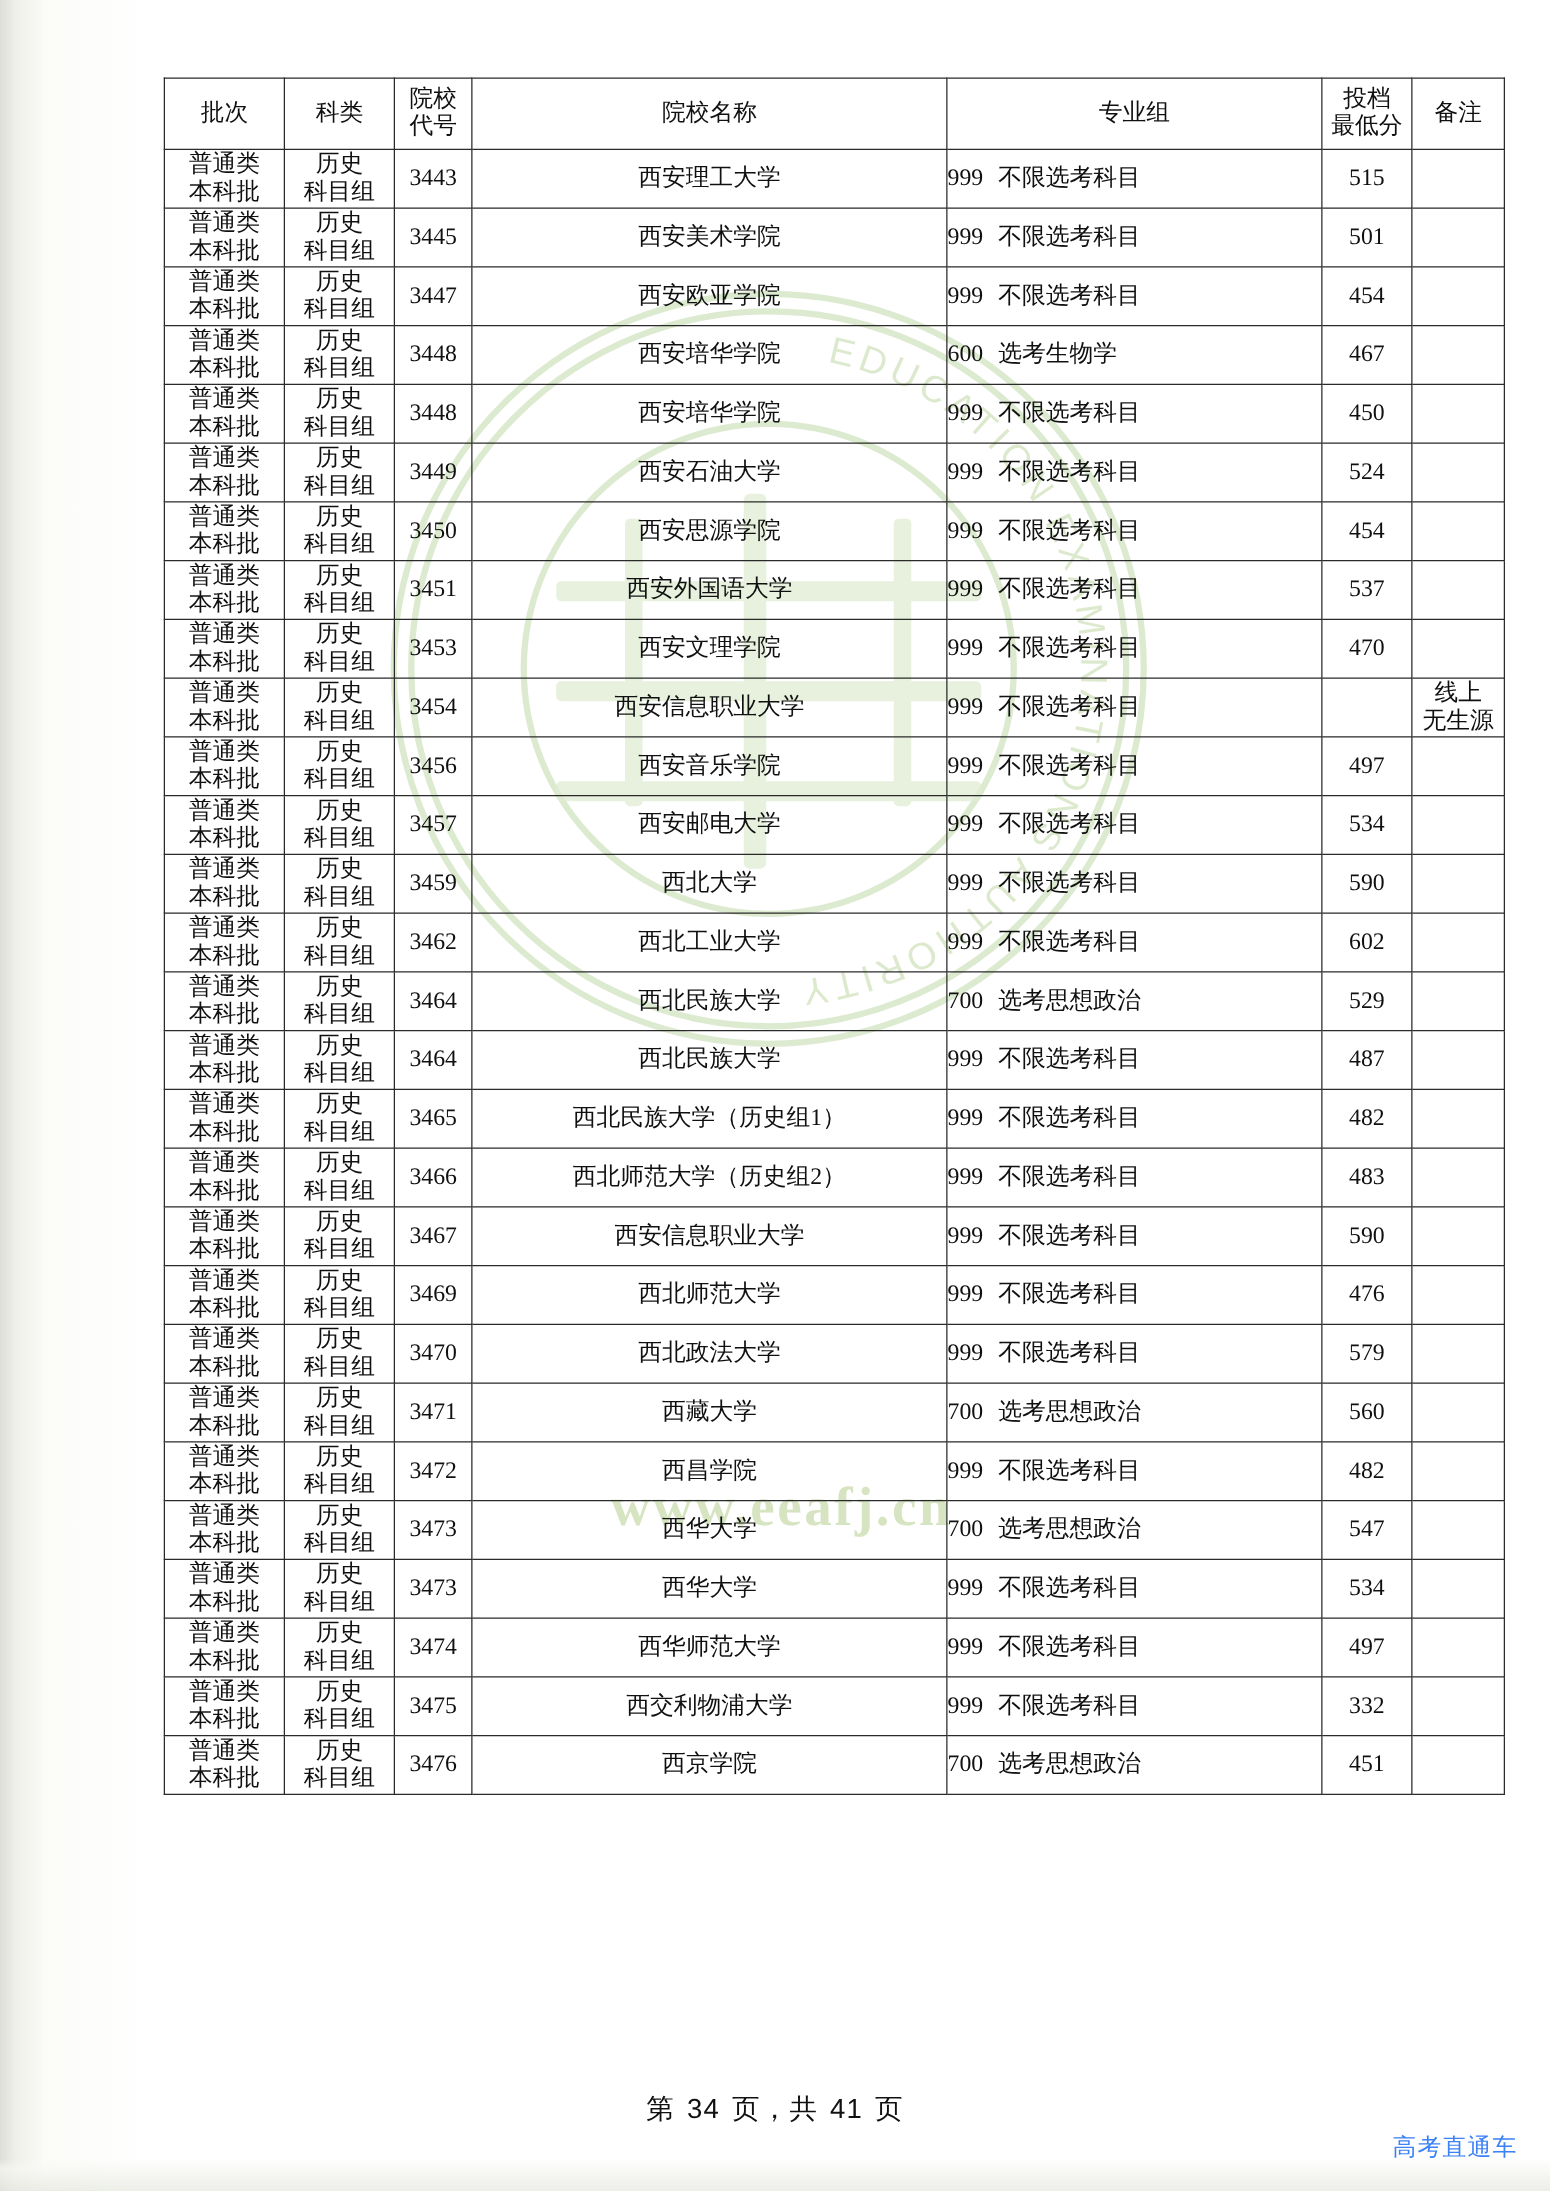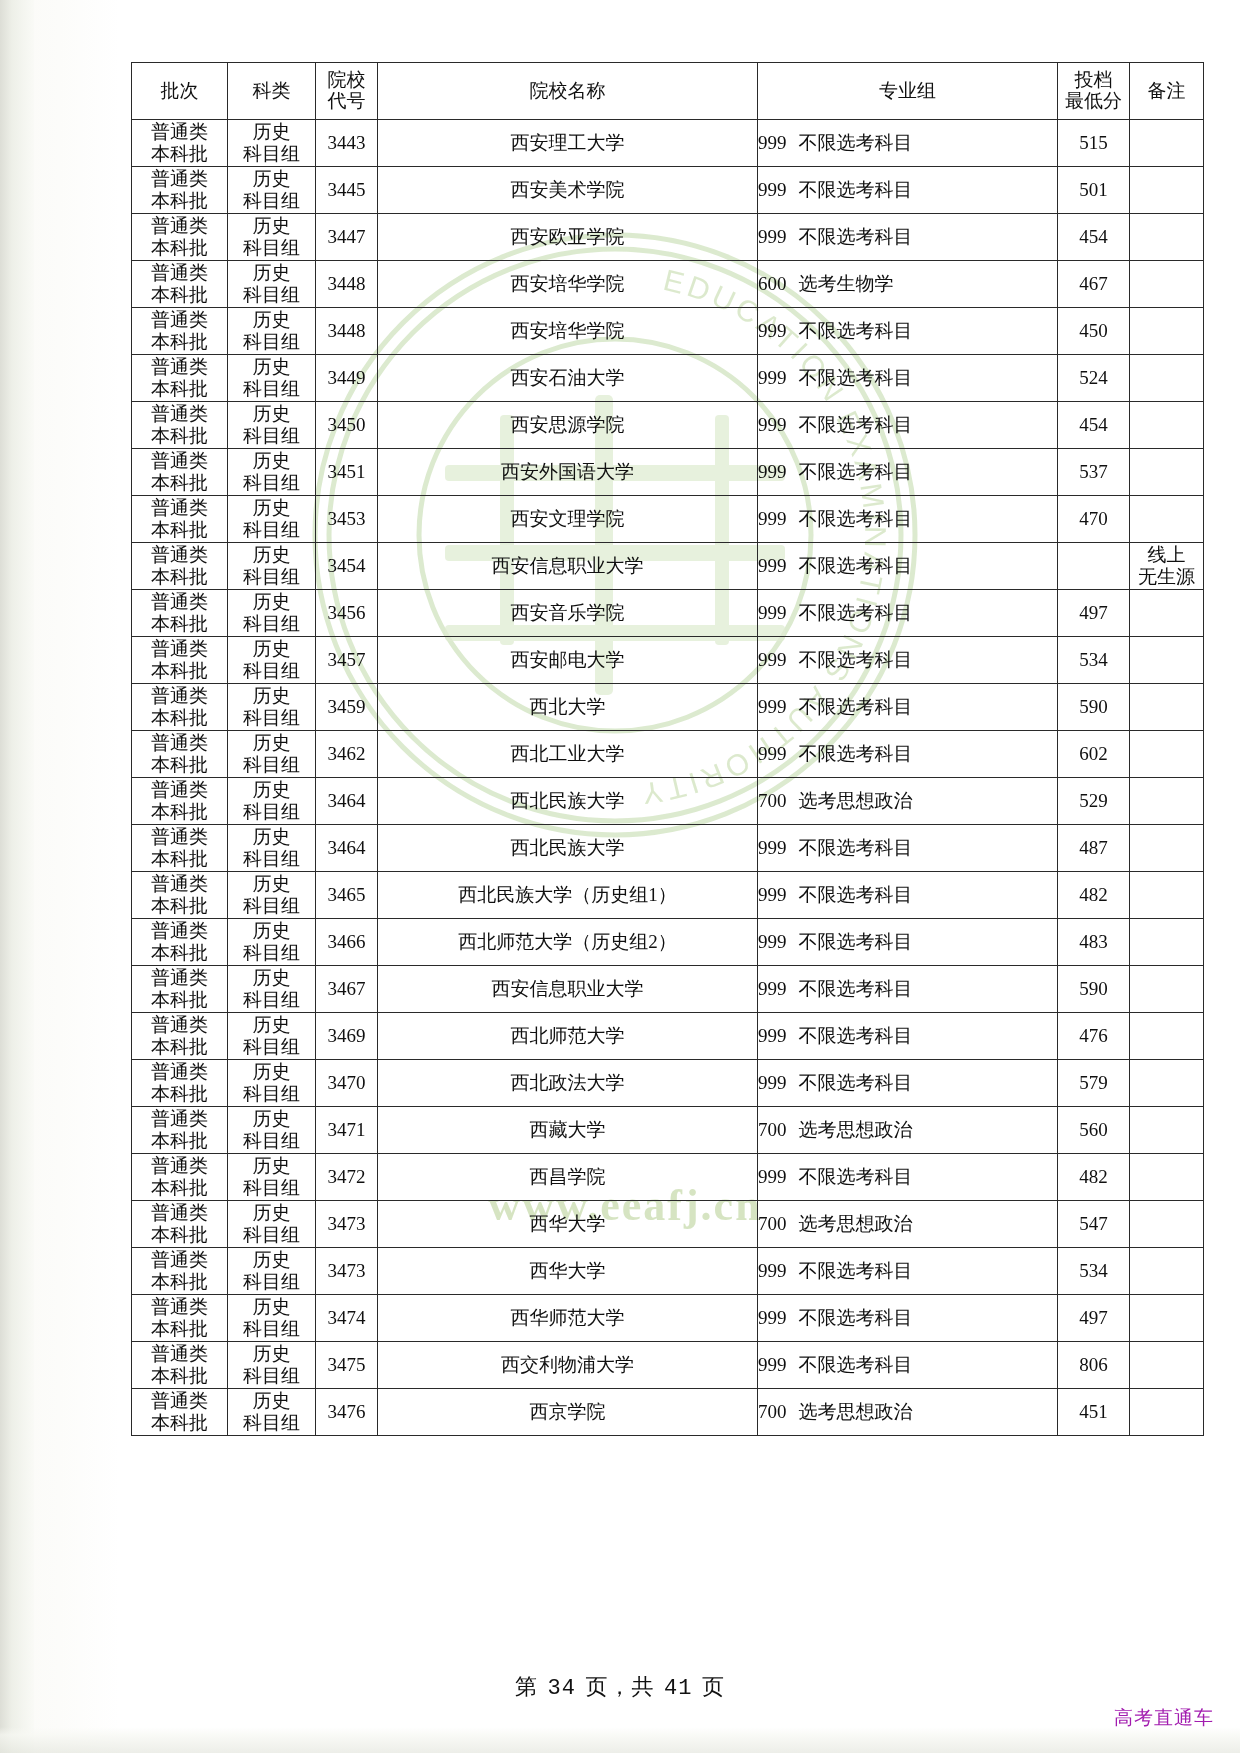--- a/index.html
+++ b/index.html
@@ -147,29 +147,29 @@
     position: absolute;
     left: 0;
     right: 0;
     top: 1672px;
     text-align: center;
     font-size: 22px;
     color: #111;
     letter-spacing: 1px;
     z-index: 3;
   }
-  .footer .pnum { margin: 0 3px; font-family: Liberation Mono, monospace; }
+  .footer .pnum { margin: 0 3px; font-family: Liberation Sans, sans-serif; }
 
   .brand {
     position: absolute;
     right: 26px;
     bottom: 22px;
     font-family: "Liberation Sans", sans-serif;
     font-size: 19px;
-    color: #a21caf;
+    color: #3b82f6;
     letter-spacing: 1px;
     z-index: 4;
   }
 </style>
 </head>
 <body>
 
 <div class="page">
   <div class="page-edge-left"></div>
   <div class="page-edge-bottom"></div>
@@ -705,21 +705,21 @@
             <div>普通类</div>
             <div>本科批</div>
           </td>
           <td class="c-subject">
             <div>历史</div>
             <div>科目组</div>
           </td>
           <td class="c-code"><span>3475</span></td>
           <td class="c-school"><span>西交利物浦大学</span></td>
           <td class="c-group"><span class="gcode">999</span><span>不限选考科目</span></td>
-          <td class="c-score"><span>806</span></td>
+          <td class="c-score"><span>332</span></td>
           <td class="c-note">
             <div></div>
             <div></div>
           </td>
         </tr>
         <tr>
           <td class="c-batch">
             <div>普通类</div>
             <div>本科批</div>
           </td>

